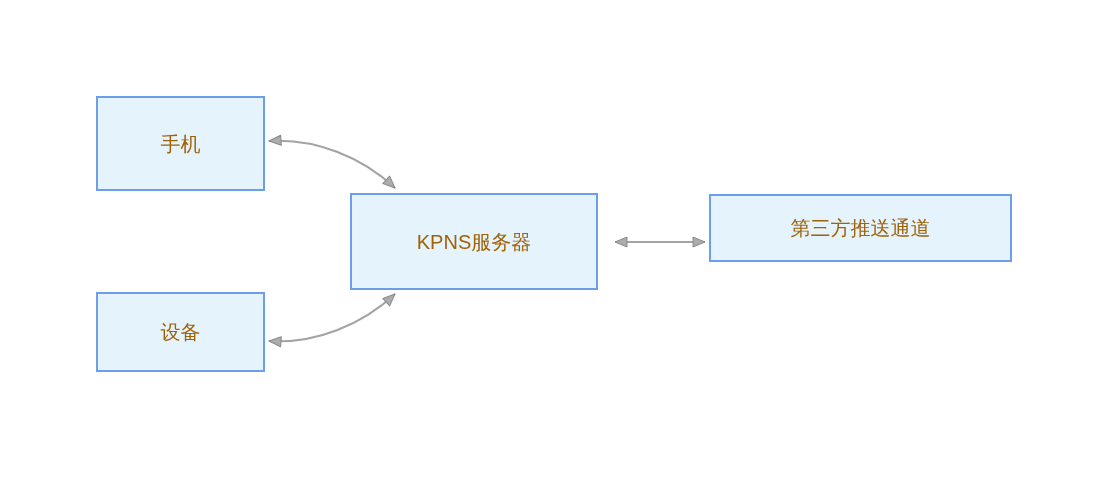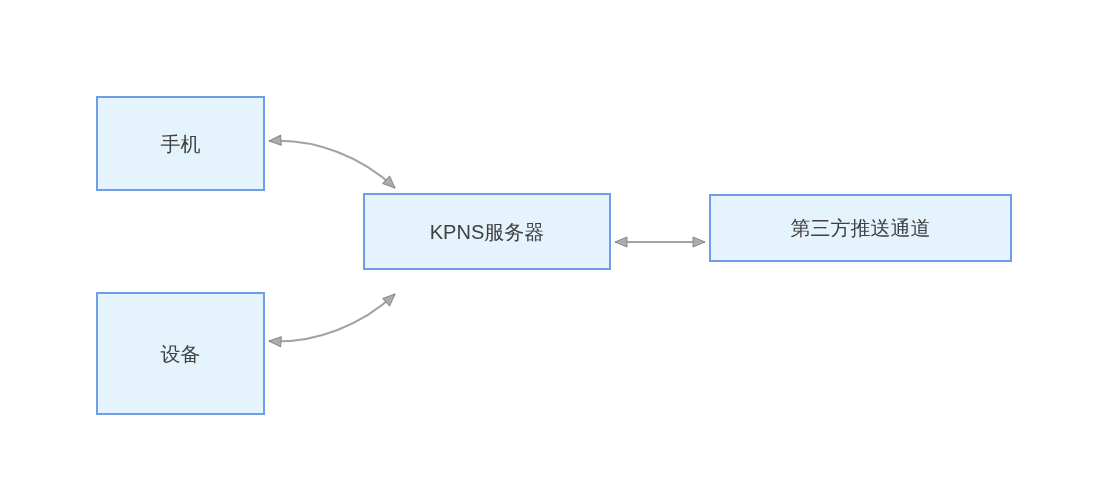--- a/index.html
+++ b/index.html
@@ -27,29 +27,29 @@
     position: absolute;
     box-sizing: border-box;
     background: #e4f3fc;
     border: 2px solid #6d9eeb;
     display: flex;
     align-items: center;
     justify-content: center;
     cursor: default;
   }
   .node-label {
-    color: #404040;
+    color: #a16207;
     font-size: 20px;
     line-height: 1.2;
     white-space: nowrap;
     user-select: none;
   }
   .node-phone   { left: 96px;  top: 96px;  width: 169px; height: 95px; }
-  .node-device  { left: 96px;  top: 292px; width: 169px; height: 123px; }
-  .node-kpns    { left: 363px; top: 193px; width: 248px; height: 77px; }
+  .node-device  { left: 96px;  top: 292px; width: 169px; height: 80px; }
+  .node-kpns    { left: 350px; top: 193px; width: 248px; height: 97px; }
   .node-channel { left: 709px; top: 194px; width: 303px; height: 68px; }
 </style>
 </head>
 <body>
 
 <div class="canvas">
 
   <svg class="edges-layer" width="1094" height="484" viewBox="0 0 1094 484" xmlns="http://www.w3.org/2000/svg">
     <defs>
       <marker id="arrowhead" markerUnits="userSpaceOnUse" markerWidth="16" markerHeight="14" refX="13" refY="6" orient="auto-start-reverse">

